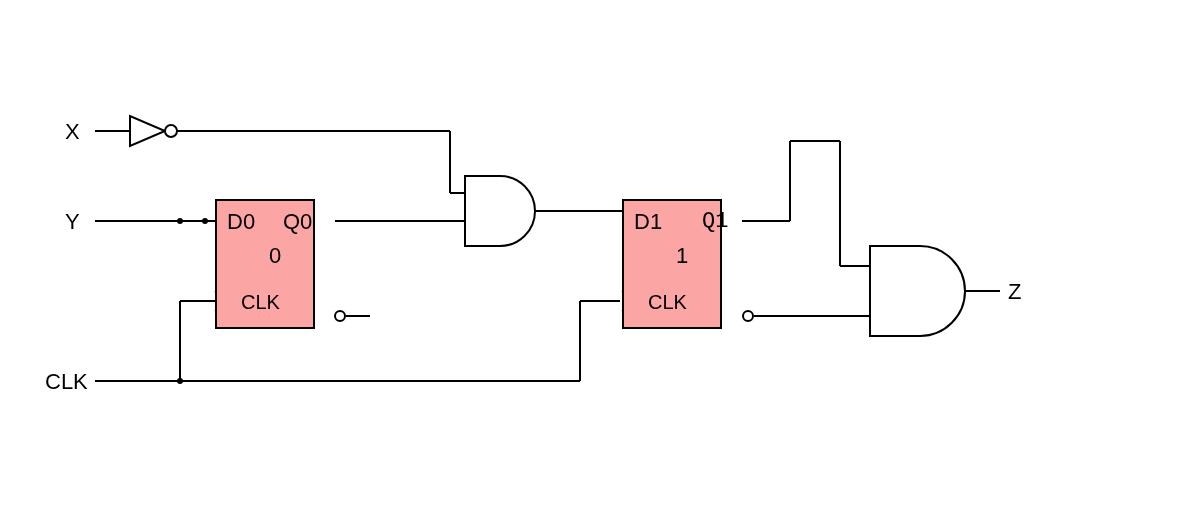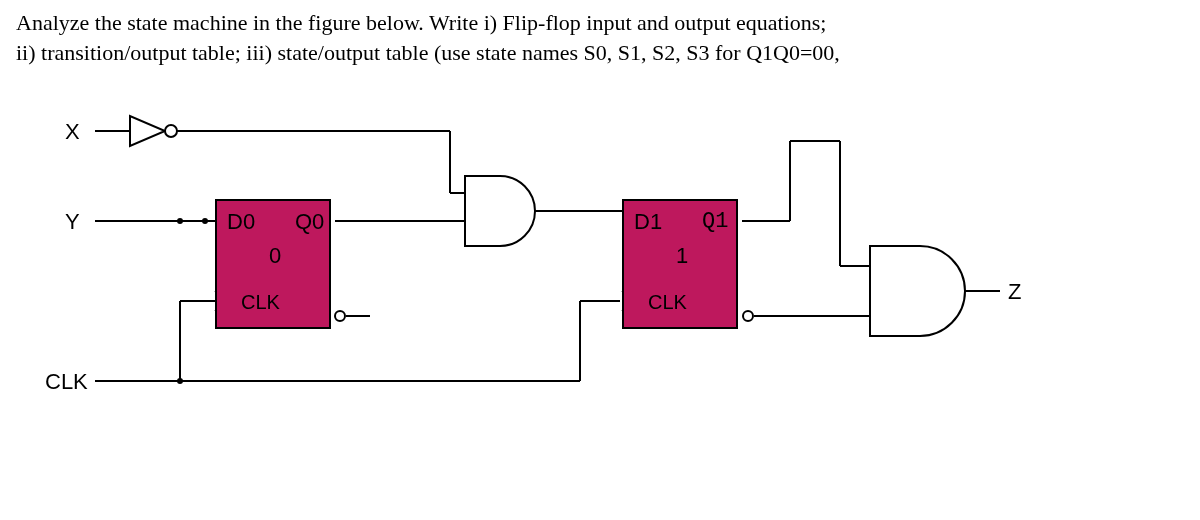--- a/index.html
+++ b/index.html
@@ -18,38 +18,38 @@
     }
     .diagram {
       position: relative;
       width: 1200px;
       height: 400px;
       margin-top: 10px;
     }
     .abs { position: absolute; }
     .ff-box {
       border: 2px solid #000;
-      background: #be185d;
-      width: 116px;
+      background: #fca5a5;
+      width: 100px;
       height: 130px;
     }
     .ff-label { font-family: Arial, Helvetica, sans-serif; font-size: 22px; }
     .pin-label { font-family: Arial, Helvetica, sans-serif; font-size: 20px; }
     .io-label { font-family: Arial, Helvetica, sans-serif; font-size: 22px; }
     .bubble {
       width: 12px; height: 12px; border: 2px solid #000; border-radius: 50%; background: #fff;
     }
     svg { position: absolute; top: 0; left: 0; }
   </style>
 </head>
 <body>
 
 <div class="question">
-  <span>Analyze the state machine in the figure below. Write i) Flip-flop input and output equations;</span><br>
-  <span>ii) transition/output table; iii) state/output table (use state names S0, S1, S2, S3 for Q1Q0=00,</span><br>
+  <br>
+  <br>
 </div>
 
 <div class="diagram">
 
   <svg width="1200" height="400">
 
     <g>
       <line x1="95" y1="50" x2="130" y2="50" stroke="#000" stroke-width="2"></line>
       <polygon points="130,35 130,65 165,50" fill="#fff" stroke="#000" stroke-width="2"></polygon>
       <circle cx="171" cy="50" r="6" fill="#fff" stroke="#000" stroke-width="2"></circle>
@@ -109,21 +109,21 @@
     <polyline points="622,210 639,220 622,230" fill="none" stroke="#000" stroke-width="2"></polyline>
   </svg>
 
   <div class="abs io-label" style="left:65px; top:38px;">X</div>
   <div class="abs io-label" style="left:65px; top:128px;">Y</div>
   <div class="abs io-label" style="left:45px; top:288px;">CLK</div>
   <div class="abs io-label" style="left:1008px; top:198px;">Z</div>
 
   <div class="abs ff-box" style="left:215px; top:118px;">
     <div class="abs ff-label" style="left:10px; top:8px;">D0</div>
-    <div class="abs ff-label" style="left:78px; top:8px;">Q0</div>
+    <div class="abs ff-label" style="left:66px; top:8px;">Q0</div>
     <div class="abs ff-label" style="left:52px; top:42px;">0</div>
     <div class="abs pin-label" style="left:24px; top:90px;">CLK</div>
   </div>
 
   <div class="abs bubble" style="left:334px; top:229px;"></div>
 
   <div class="abs ff-box" style="left:622px; top:118px;padding-left:8px;">
     <div class="abs ff-label" style="left:10px; top:8px;">D1</div>
     <div class="abs ff-label" style="left:78px; top:8px;font-family:Liberation Mono, monospace;">Q1</div>
     <div class="abs ff-label" style="left:52px; top:42px;">1</div>

